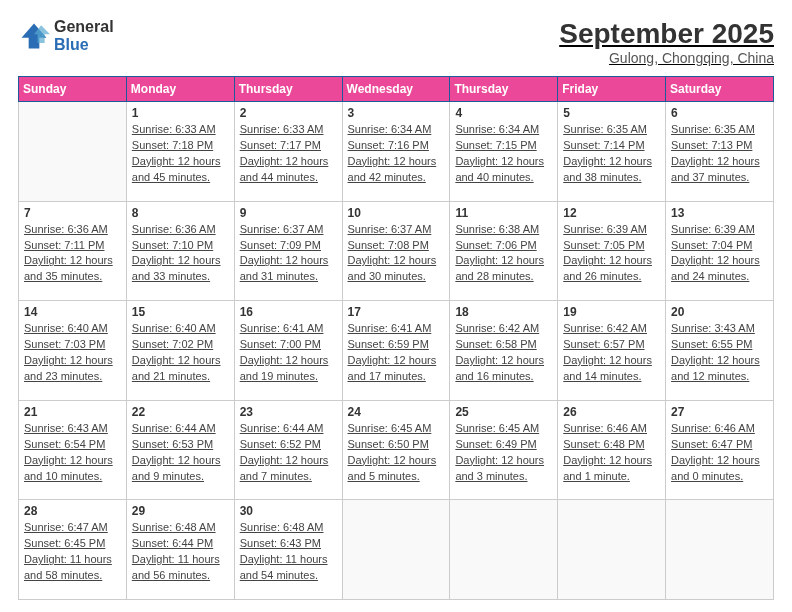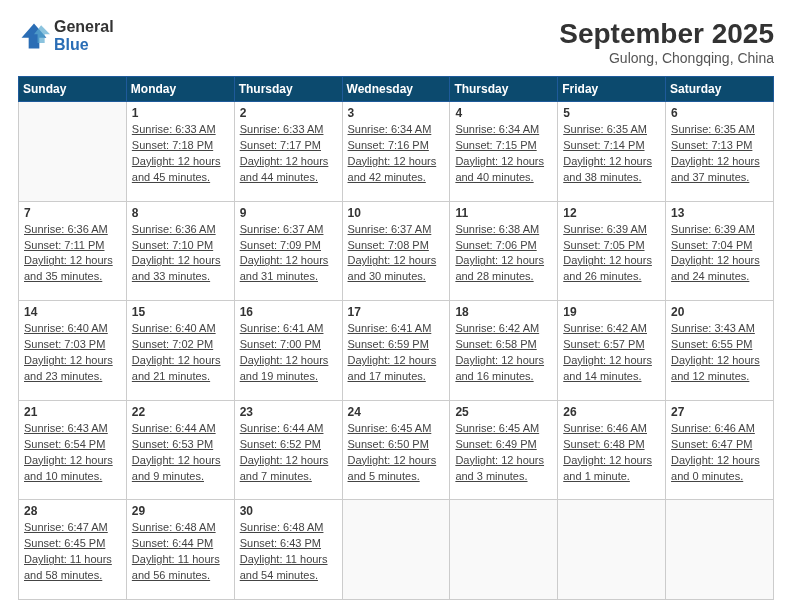--- a/index.html
+++ b/index.html
@@ -42,39 +42,40 @@
       font-size: 16px;
       font-weight: bold;
       color: #2a6db5;
     }
     .logo-icon {
       width: 32px;
       height: 32px;
     }
     .title-block {
       text-align: right;
+      text-decoration: underline;
     }
     .month-title {
       font-size: 28px;
       font-weight: bold;
       color: #333;
     }
     .location-title {
       font-size: 14px;
       color: #555;
     }
     .calendar {
       flex: 1;
       border: 1px solid #ccc;
       border-collapse: collapse;
       width: 100%;
       table-layout: fixed;
     }
     .calendar thead tr th {
-      background: #0c4a6e;
+      background: #ec4899;
       color: #fff;
       font-size: 12px;
       font-weight: bold;
       padding: 5px 4px;
       border: 1px solid #1e5a9a;
       text-align: left;
     }
     .calendar tbody tr td {
       border: 1px solid #ccc;
       vertical-align: top;

